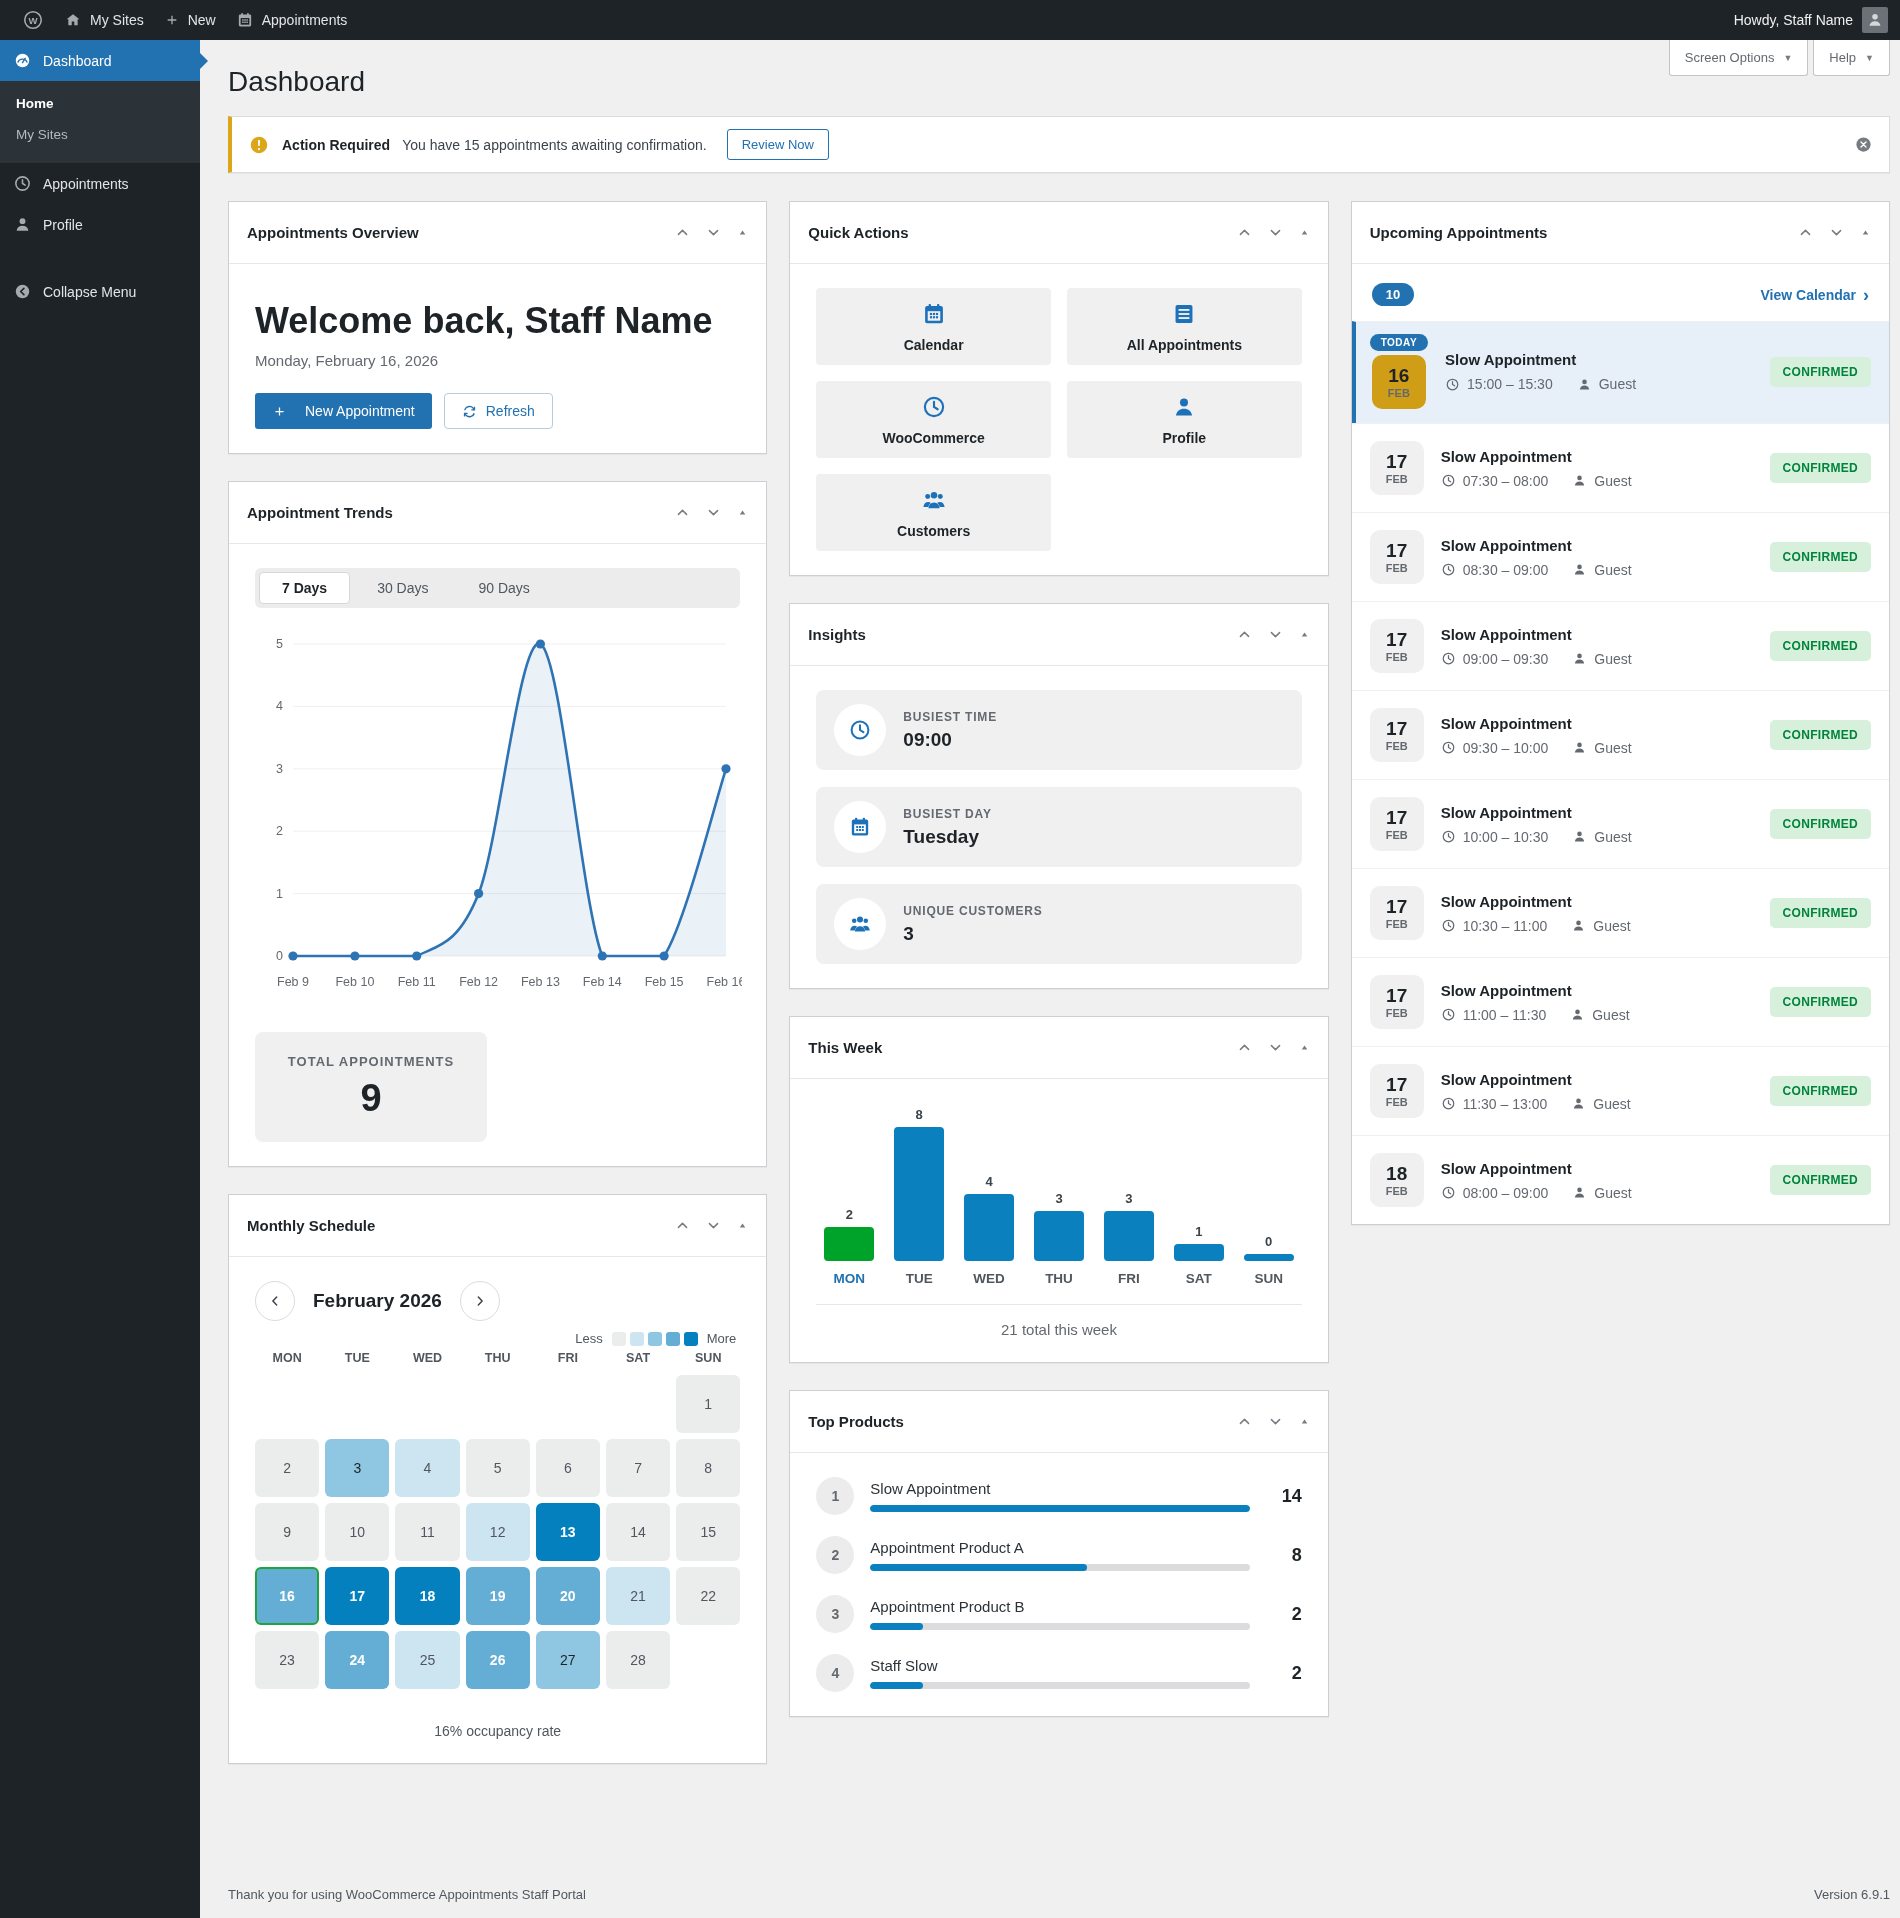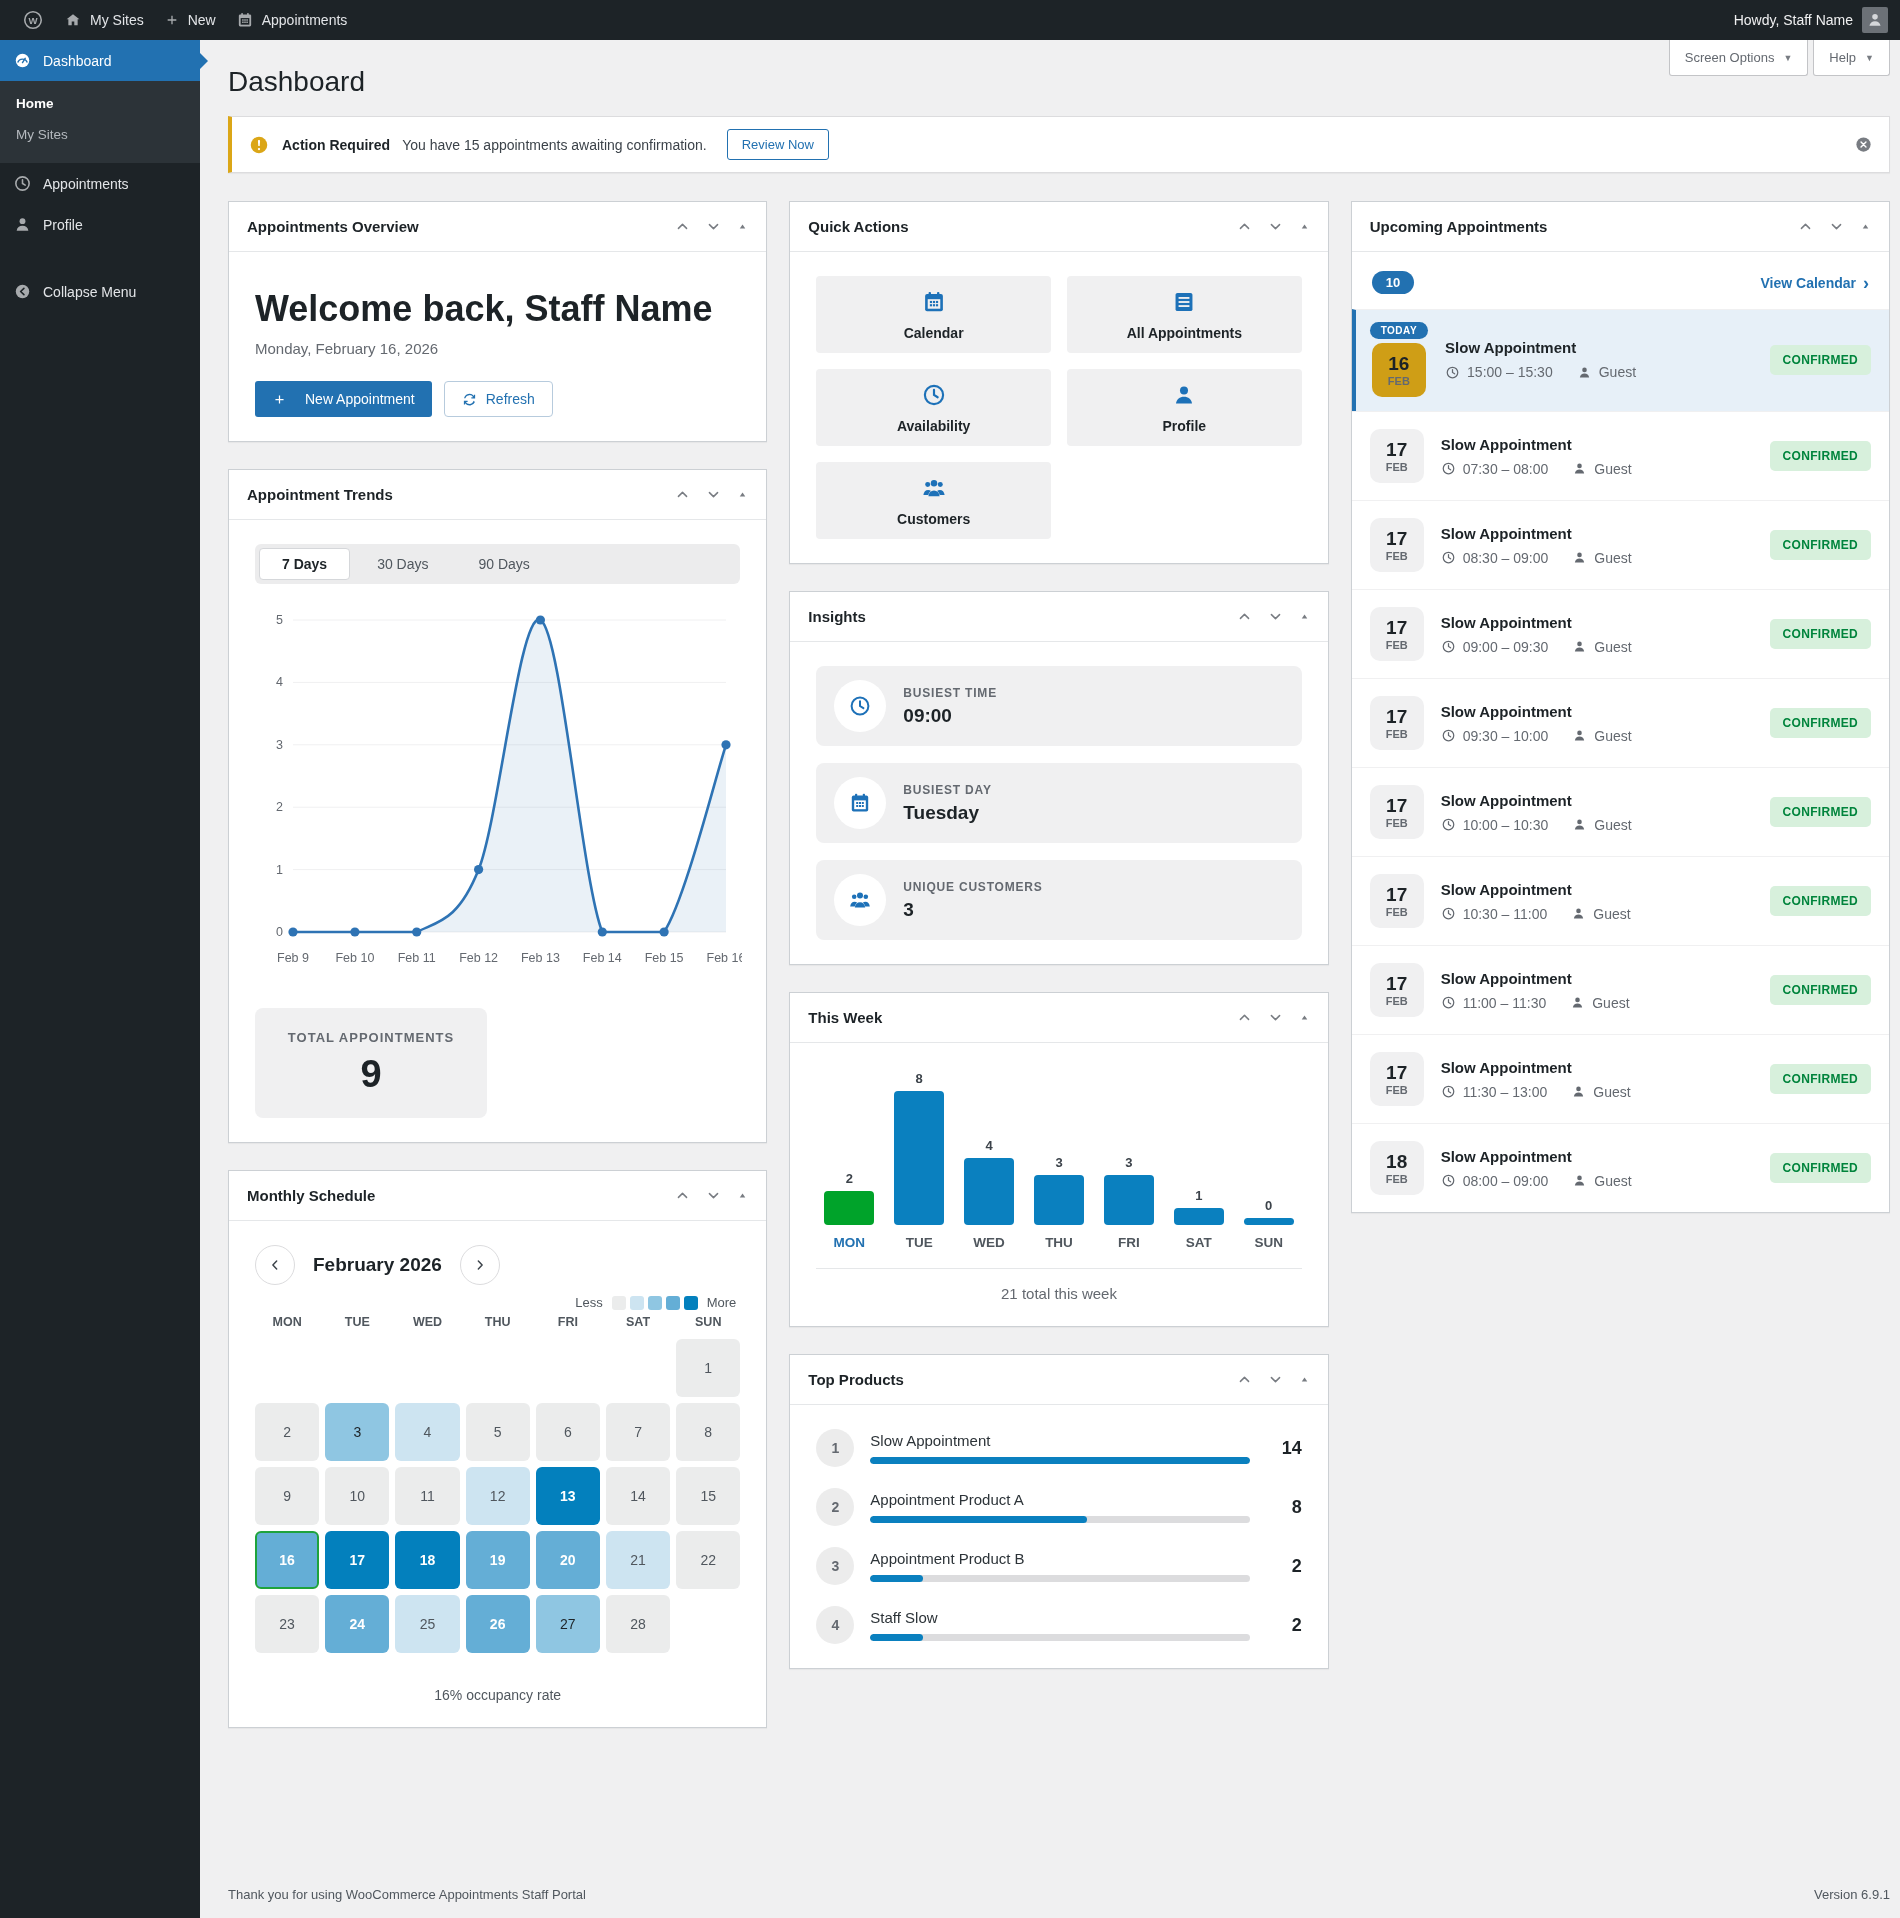--- a/index.html
+++ b/index.html
@@ -39,21 +39,21 @@
   .notice-title{font-weight:bold;font-size:14px}
   .notice-msg{font-size:14px;color:#3c434a}
   .btn-outline{background:#fff;border:1px solid #2271b1;color:#2271b1;font-size:13px;padding:7px 14px;border-radius:3px;cursor:pointer;font-family:inherit}
   .notice .btn-outline{margin-left:8px}
   .notice-close{margin-left:auto;cursor:pointer;color:#787c82}
 
   .columns{display:grid;grid-template-columns:repeat(3,1fr);gap:22px;align-items:start}
   .colstack{display:flex;flex-direction:column;gap:27px;min-width:0}
 
   .panel{background:#fff;border:1px solid #ccd0d4;box-shadow:0 1px 1px rgba(0,0,0,.04)}
-  .phead{display:flex;align-items:center;justify-content:space-between;padding:0 18px;height:50px;border-bottom:1px solid #e5e7e9}
+  .phead{display:flex;align-items:center;justify-content:space-between;padding:0 18px;height:62px;border-bottom:1px solid #e5e7e9}
   .ptitle{font-size:15px;font-weight:bold;color:#1d2327}
   .pctrl{display:flex;align-items:center;gap:16px;color:#787c82}
   .pctrl .icon{cursor:pointer}
   .pbody{padding:24px 26px}
 
   
   .welcome{font-size:36px;font-weight:bold;margin:12px 0 10px}
   .ov-date{color:#646970;font-size:15px;margin-bottom:24px}
   .btn-row{display:flex;gap:12px}
   .btn-primary{background:#2271b1;color:#fff;border:none;border-radius:3px;padding:10px 17px;font-size:14px;display:inline-flex;align-items:center;gap:18px;cursor:pointer;font-family:inherit}
@@ -600,21 +600,21 @@
                   </span>
                   <span class="qa-label">All Appointments</span>
                 </div>
                 <div class="qa-tile">
                   <span class="icon">
                     <svg viewBox="0 0 24 24" width="26" height="26">
                       <circle cx="12" cy="12" r="8.4" fill="none" stroke="currentColor" stroke-width="2"></circle>
                       <path d="M12 7.2V12l3.4 2.1" fill="none" stroke="currentColor" stroke-width="2" stroke-linecap="round"></path>
                     </svg>
                   </span>
-                  <span class="qa-label">Availability</span>
+                  <span class="qa-label">WooCommerce</span>
                 </div>
                 <div class="qa-tile">
                   <span class="icon">
                     <svg viewBox="0 0 24 24" width="26" height="26">
                       <circle cx="12" cy="7.8" r="3.7"></circle>
                       <path d="M4.6 19.8c.5-4.1 3.5-6.3 7.4-6.3s6.9 2.2 7.4 6.3z"></path>
                     </svg>
                   </span>
                   <span class="qa-label">Profile</span>
                 </div>

